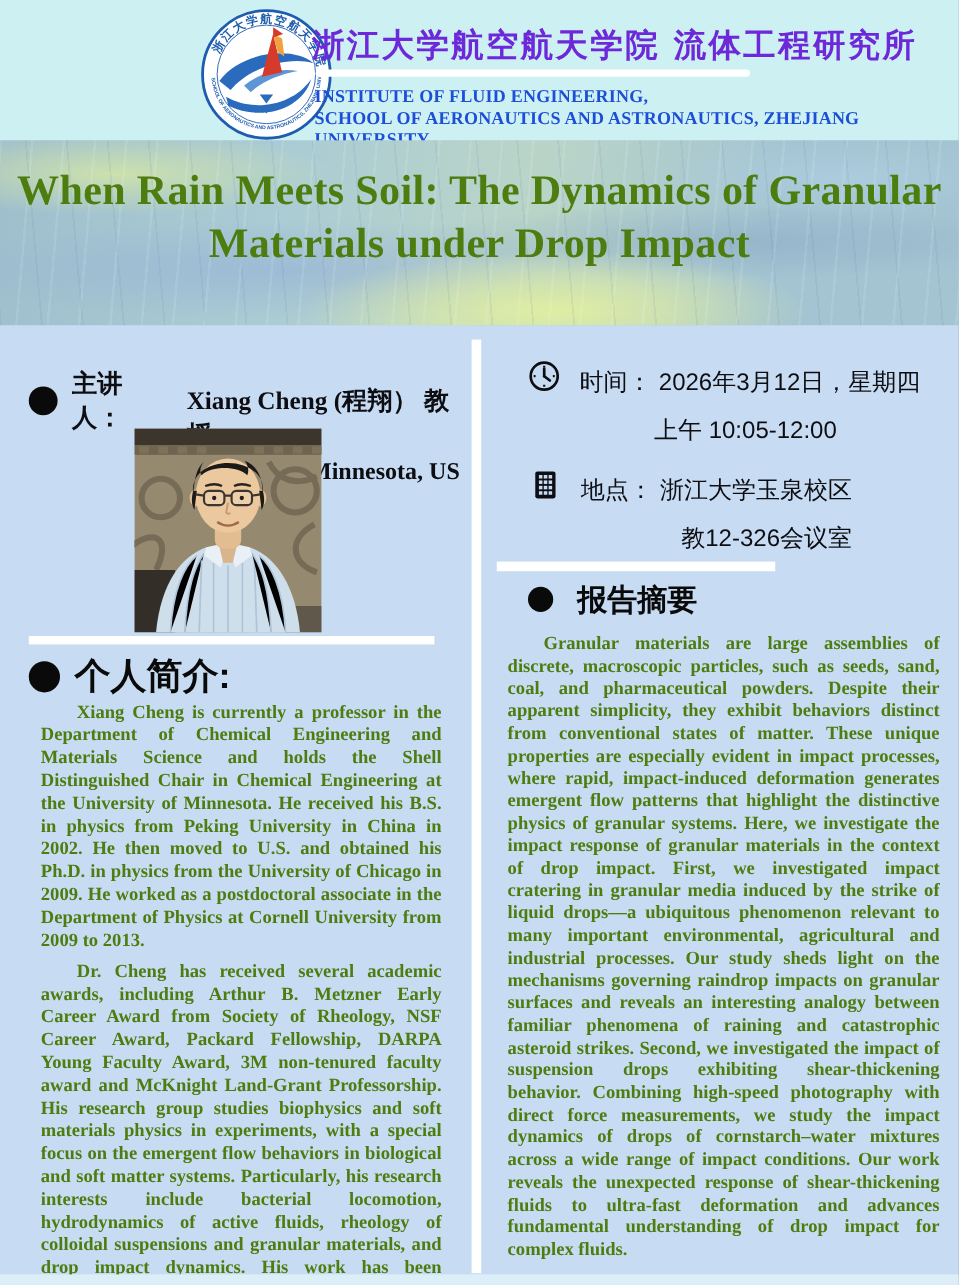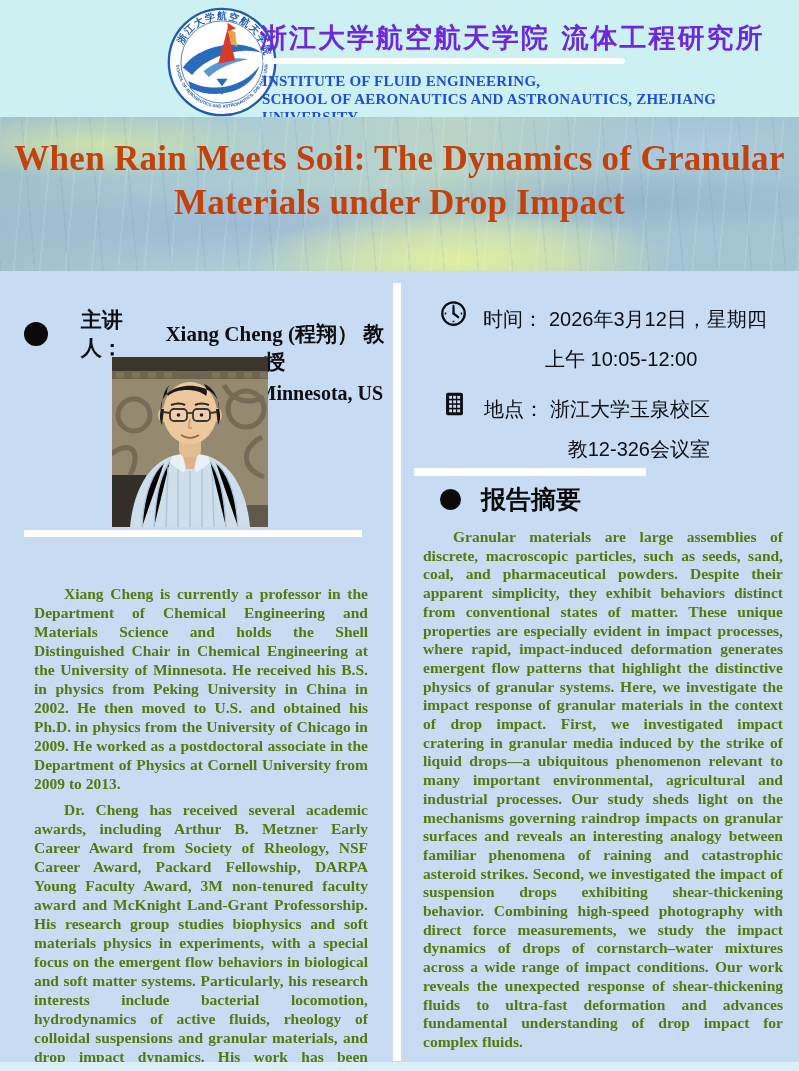--- a/index.html
+++ b/index.html
@@ -36,33 +36,33 @@
   }
   .title-band::after{ 
     content:"";position:absolute;inset:0;
     background-image:
       repeating-linear-gradient(95deg, rgba(255,255,255,.10) 0 2px, rgba(255,255,255,0) 2px 26px),
       repeating-linear-gradient(85deg, rgba(90,120,165,.10) 0 1.5px, rgba(90,120,165,0) 1.5px 34px);
   }
   .main-title{
     position:absolute;left:0;top:137px;width:799px;z-index:2;
     text-align:center;font-family:"Liberation Serif",serif;font-weight:700;
-    font-size:35px;line-height:44px;color:#c2410c;letter-spacing:.3px;
+    font-size:35px;line-height:44px;color:#4d7c0f;letter-spacing:.3px;
   }
   
   .v-divider{position:absolute;left:393px;top:283px;width:8px;height:778px;background:#ffffff;}
   .h-divider-left{position:absolute;left:24px;top:530px;width:338px;height:7px;background:#ffffff;}
   .h-divider-right{position:absolute;left:414px;top:468px;width:232px;height:8px;background:#ffffff;}
   .bottom-strip{position:absolute;left:0;top:1062px;width:799px;height:9px;background:#dceef8;}
 
   .bullet{display:inline-block;background:#0a0a0a;border-radius:50%;vertical-align:middle;}
 
   
   .speaker{position:absolute;left:24px;top:292px;width:370px;color:#0d0d12;}
-  .speaker-line1{display:flex;align-items:center;gap:12px;text-align:center;}
+  .speaker-line1{display:flex;align-items:center;gap:12px;}
   .speaker .bullet{width:24px;height:24px;flex:0 0 auto;}
   .speaker-label{font-weight:700;font-size:21px;}
   .speaker-name{font-family:"Liberation Serif",serif;font-weight:700;font-size:21px;margin-top:28px;}
   .speaker-affil{
     margin-top:6px;padding-left:118px;
     font-family:"Liberation Serif",serif;font-weight:700;font-size:20px;color:#0d0d12;
   }
   .photo{position:absolute;left:112px;top:357px;width:156px;height:170px;}
 
   
@@ -244,20 +244,24 @@
           <rect x="10.8" y="17.2" width="2.6" height="2.6"></rect>
           <rect x="14.4" y="17.2" width="2.6" height="2.6"></rect>
       </g>
     </svg>
     <div class="event-texts">
       <div><span class="event-label">地点：</span><span>浙江大学玉泉校区</span></div>
       <div class="event-line2">教12-326会议室</div>
     </div>
   </div>
 
+  <div class="sec-heading" id="bio-heading">
+    <span class="bullet"></span>
+    <span>个人简介:</span>
+  </div>
   <div id="bio-text">
     <p class="serif-par">Xiang Cheng is currently a professor in the Department of Chemical Engineering and Materials Science and holds the Shell Distinguished Chair in Chemical Engineering at the University of Minnesota. He received his B.S. in physics from Peking University in China in 2002. He then moved to U.S. and obtained his Ph.D. in physics from the University of Chicago in 2009. He worked as a postdoctoral associate in the Department of Physics at Cornell University from 2009 to 2013.</p>
     <p class="serif-par">Dr. Cheng has received several academic awards, including Arthur B. Metzner Early Career Award from Society of Rheology, NSF Career Award, Packard Fellowship, DARPA Young Faculty Award, 3M non-tenured faculty award and McKnight Land-Grant Professorship. His research group studies biophysics and soft materials physics in experiments, with a special focus on the emergent flow behaviors in biological and soft matter systems. Particularly, his research interests include bacterial locomotion, hydrodynamics of active fluids, rheology of colloidal suspensions and granular materials, and drop impact dynamics. His work has been published in many top journals including Nature, Science, and Annu Rev. Fluid Mech.</p>
   </div>
 
   <div class="sec-heading" id="abs-heading">
     <span class="bullet"></span>
     <span>报告摘要</span>
   </div>
   <div id="abs-text">

